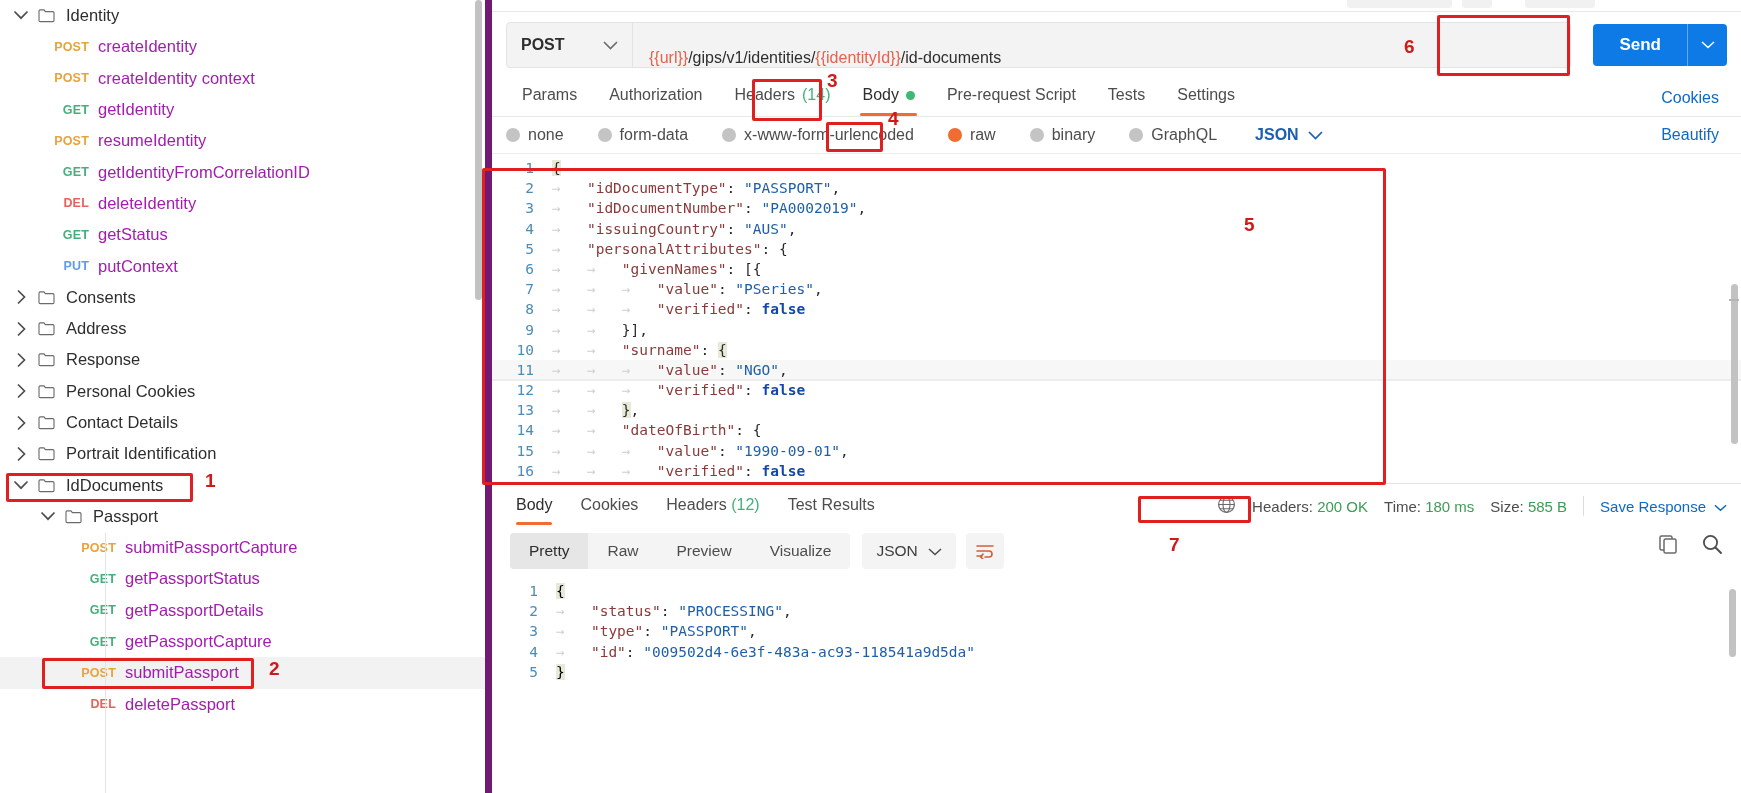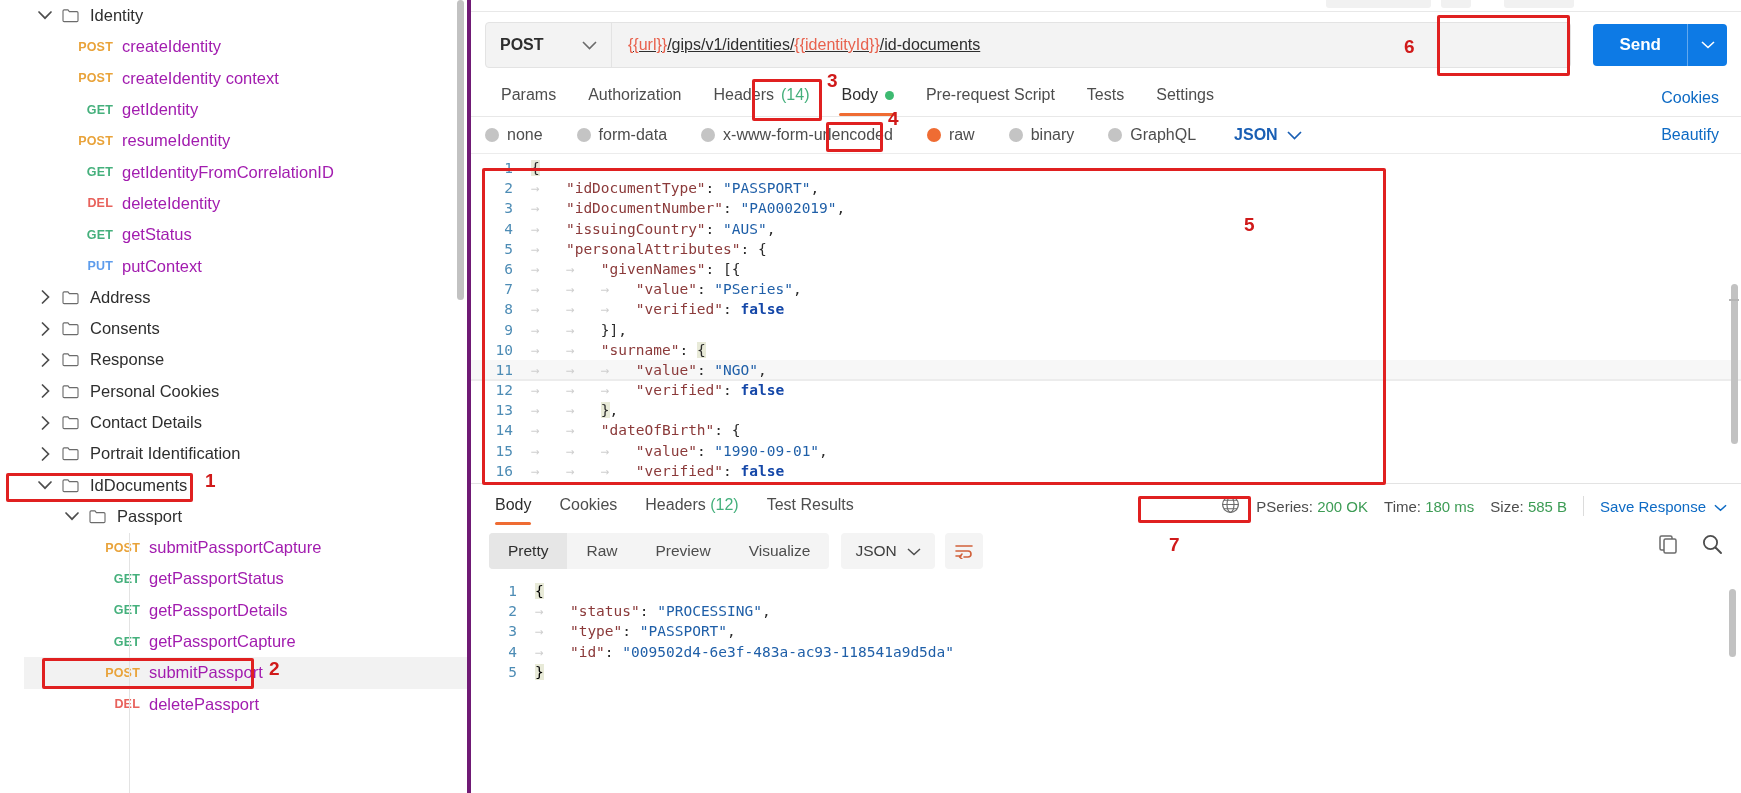--- a/index.html
+++ b/index.html
@@ -6,26 +6,25 @@
   html, body {
     width: 1741px; height: 793px;
     font-family: "Liberation Sans", sans-serif;
     background: #fff;
     overflow: hidden;
   }
   #app { position: relative; width: 1741px; height: 793px; display: flex; }
 
   
   .sidebar {
-    width: 447px; height: 793px;
+    width: 492px; height: 793px;
     background: #fff;
-    border-right: 4px solid #701a75;
+    border-right: 7px solid #701a75;
     position: relative;
     overflow: hidden;
-    margin-left: 24px;
   }
   .tree { padding-top: 0px; }
   .tree-row {
     display: flex; align-items: center;
     height: 31.3px;
     padding-right: 8px;
     cursor: pointer;
     position: relative;
     font-size: 16.5px;
     color: #2e2e2e;
@@ -99,28 +98,27 @@
     display: flex; align-items: center; justify-content: space-between;
     width: 126px; height: 100%;
     padding: 0 14px;
     font-size: 16px; font-weight: 700; color: #2e2e2e;
     border-right: 1px solid #e3e3e3;
     cursor: pointer;
   }
   .method-sel .cdown { color:#6b6b6b; }
   .url-input {
     flex: 1; height: 100%;
-    display: flex; align-items: center;
+    display: flex; align-items: flex-end;
     padding: 0 16px;
     font-size: 16px;
     color: #2e2e2e;
     background: transparent;
     white-space: nowrap;
     overflow: hidden;
-    text-decoration: underline;
   }
   .var { color: #e8614d; }
 
   .send-wrap { margin-left: 22px; display:flex; align-items:center; }
   .send-btn {
     display:flex; align-items:center;
     height: 42px;
     background:#0d7ae5;
     border-radius: 4px;
     color:#fff;
@@ -363,34 +361,34 @@
           <span class="chev">
             <svg width="9" height="14" viewBox="0 0 9 14">
               <path d="M1.5 1l6 6-6 6" stroke="currentColor" stroke-width="1.7" fill="none" stroke-linecap="round"></path>
             </svg>
           </span>
           <span class="folder-ico">
             <svg width="17" height="15" viewBox="0 0 18 16">
               <path d="M1 3.2a1.2 1.2 0 011.2-1.2h4.1l1.5 1.8H15.8A1.2 1.2 0 0117 5v8.3a1.2 1.2 0 01-1.2 1.2H2.2A1.2 1.2 0 011 13.3z" stroke="currentColor" stroke-width="1.2" fill="none"></path>
             </svg>
           </span>
-          <span class="folder-label">Address</span>
+          <span class="folder-label">Consents</span>
         </div>
         <div class="tree-row" style="padding-left: 8px;">
           <span class="chev">
             <svg width="9" height="14" viewBox="0 0 9 14">
               <path d="M1.5 1l6 6-6 6" stroke="currentColor" stroke-width="1.7" fill="none" stroke-linecap="round"></path>
             </svg>
           </span>
           <span class="folder-ico">
             <svg width="17" height="15" viewBox="0 0 18 16">
               <path d="M1 3.2a1.2 1.2 0 011.2-1.2h4.1l1.5 1.8H15.8A1.2 1.2 0 0117 5v8.3a1.2 1.2 0 01-1.2 1.2H2.2A1.2 1.2 0 011 13.3z" stroke="currentColor" stroke-width="1.2" fill="none"></path>
             </svg>
           </span>
-          <span class="folder-label">Consents</span>
+          <span class="folder-label">Address</span>
         </div>
         <div class="tree-row" style="padding-left: 8px;">
           <span class="chev">
             <svg width="9" height="14" viewBox="0 0 9 14">
               <path d="M1.5 1l6 6-6 6" stroke="currentColor" stroke-width="1.7" fill="none" stroke-linecap="round"></path>
             </svg>
           </span>
           <span class="folder-ico">
             <svg width="17" height="15" viewBox="0 0 18 16">
               <path d="M1 3.2a1.2 1.2 0 011.2-1.2h4.1l1.5 1.8H15.8A1.2 1.2 0 0117 5v8.3a1.2 1.2 0 01-1.2 1.2H2.2A1.2 1.2 0 011 13.3z" stroke="currentColor" stroke-width="1.2" fill="none"></path>
@@ -670,21 +668,21 @@
           <div class="restab"><span>Test Results</span></div>
           <div class="status-meta">
           <span>
             <svg width="19" height="19" viewBox="0 0 20 20">
                 <circle cx="10" cy="10" r="8.3" stroke="#6b6b6b" stroke-width="1.3" fill="none"></circle>
                 <ellipse cx="10" cy="10" rx="3.7" ry="8.3" stroke="#6b6b6b" stroke-width="1.2" fill="none"></ellipse>
                 <path d="M1.8 10h16.4M3.2 5.6h13.6M3.2 14.4h13.6" stroke="#6b6b6b" stroke-width="1.1"></path>
               </svg>
           </span>
           <span>
-            <span class="st-label">PSeries:</span>
+            <span class="st-label">Headers:</span>
             <span class="st-ok">200 OK</span>
           </span>
           <span>
             <span class="st-label">Time:</span>
             <span class="st-ok">180 ms</span>
           </span>
           <span>
             <span class="st-label">Size:</span>
             <span class="st-ok">585 B</span>
           </span>

